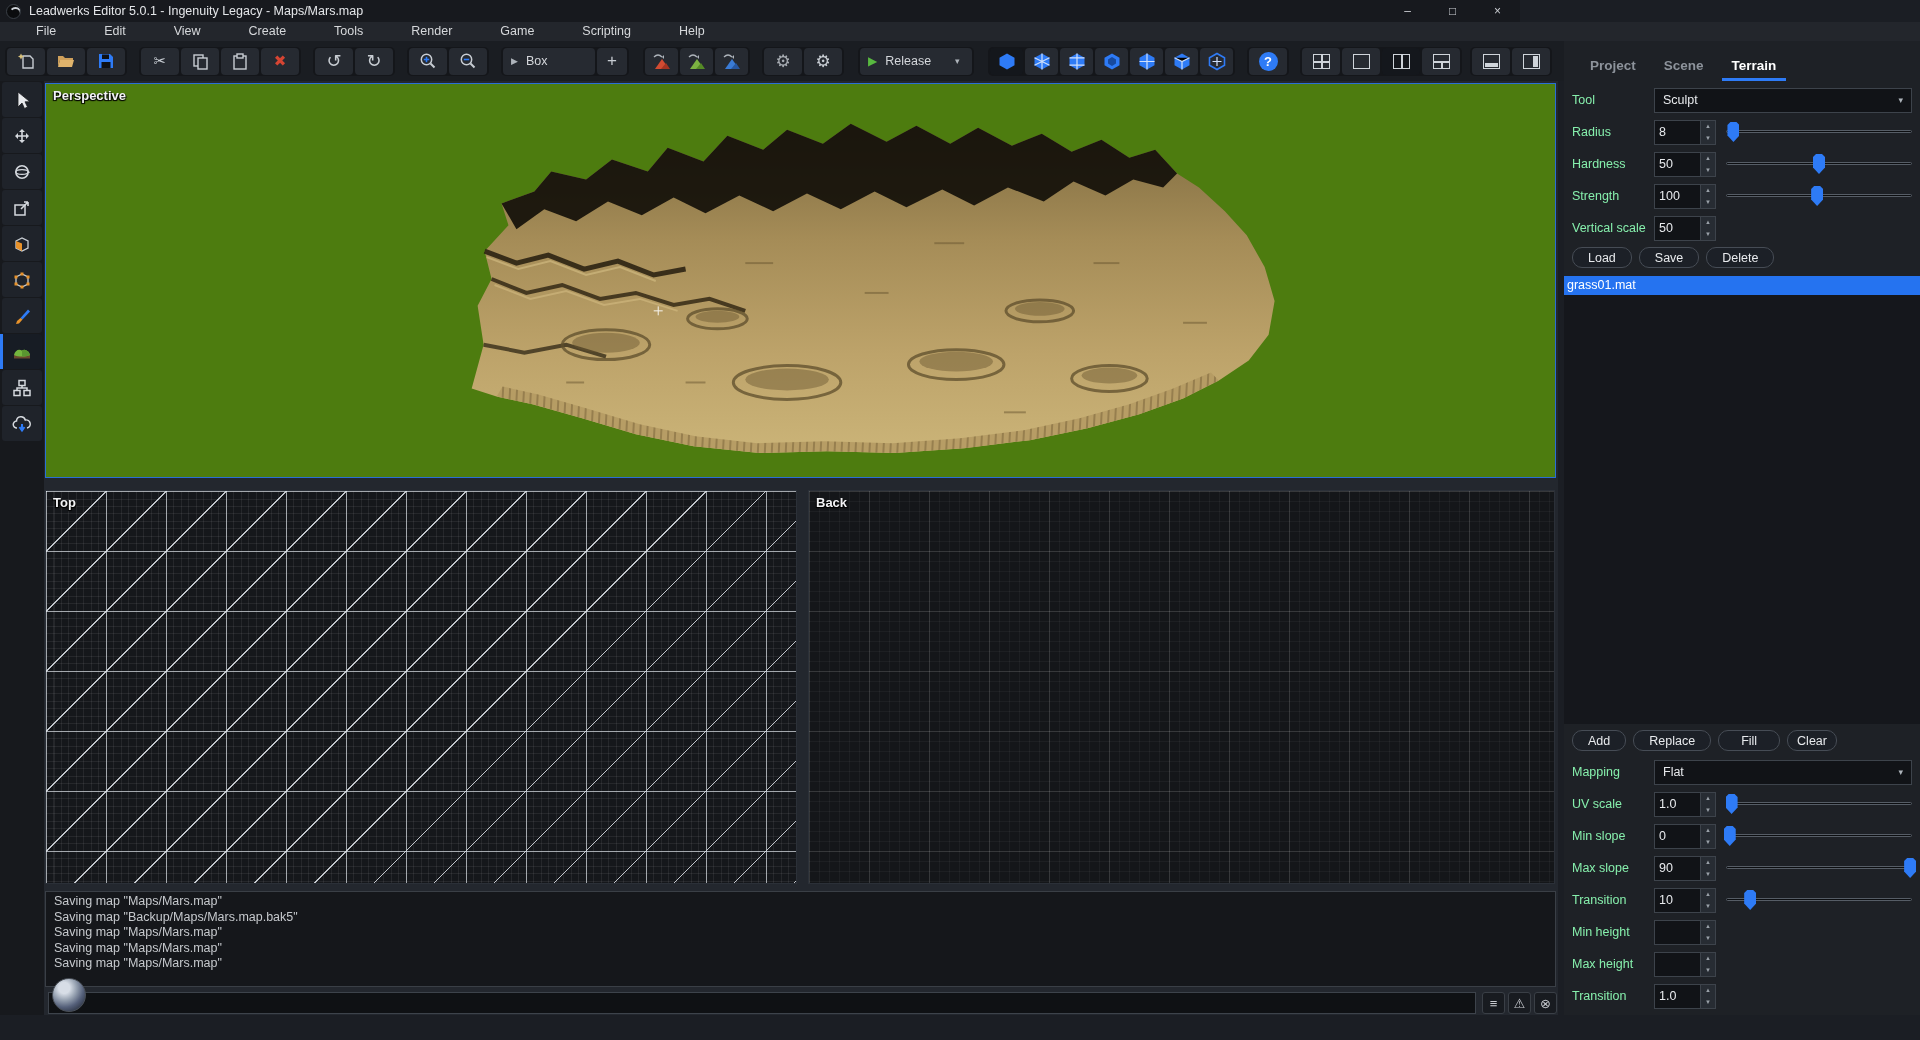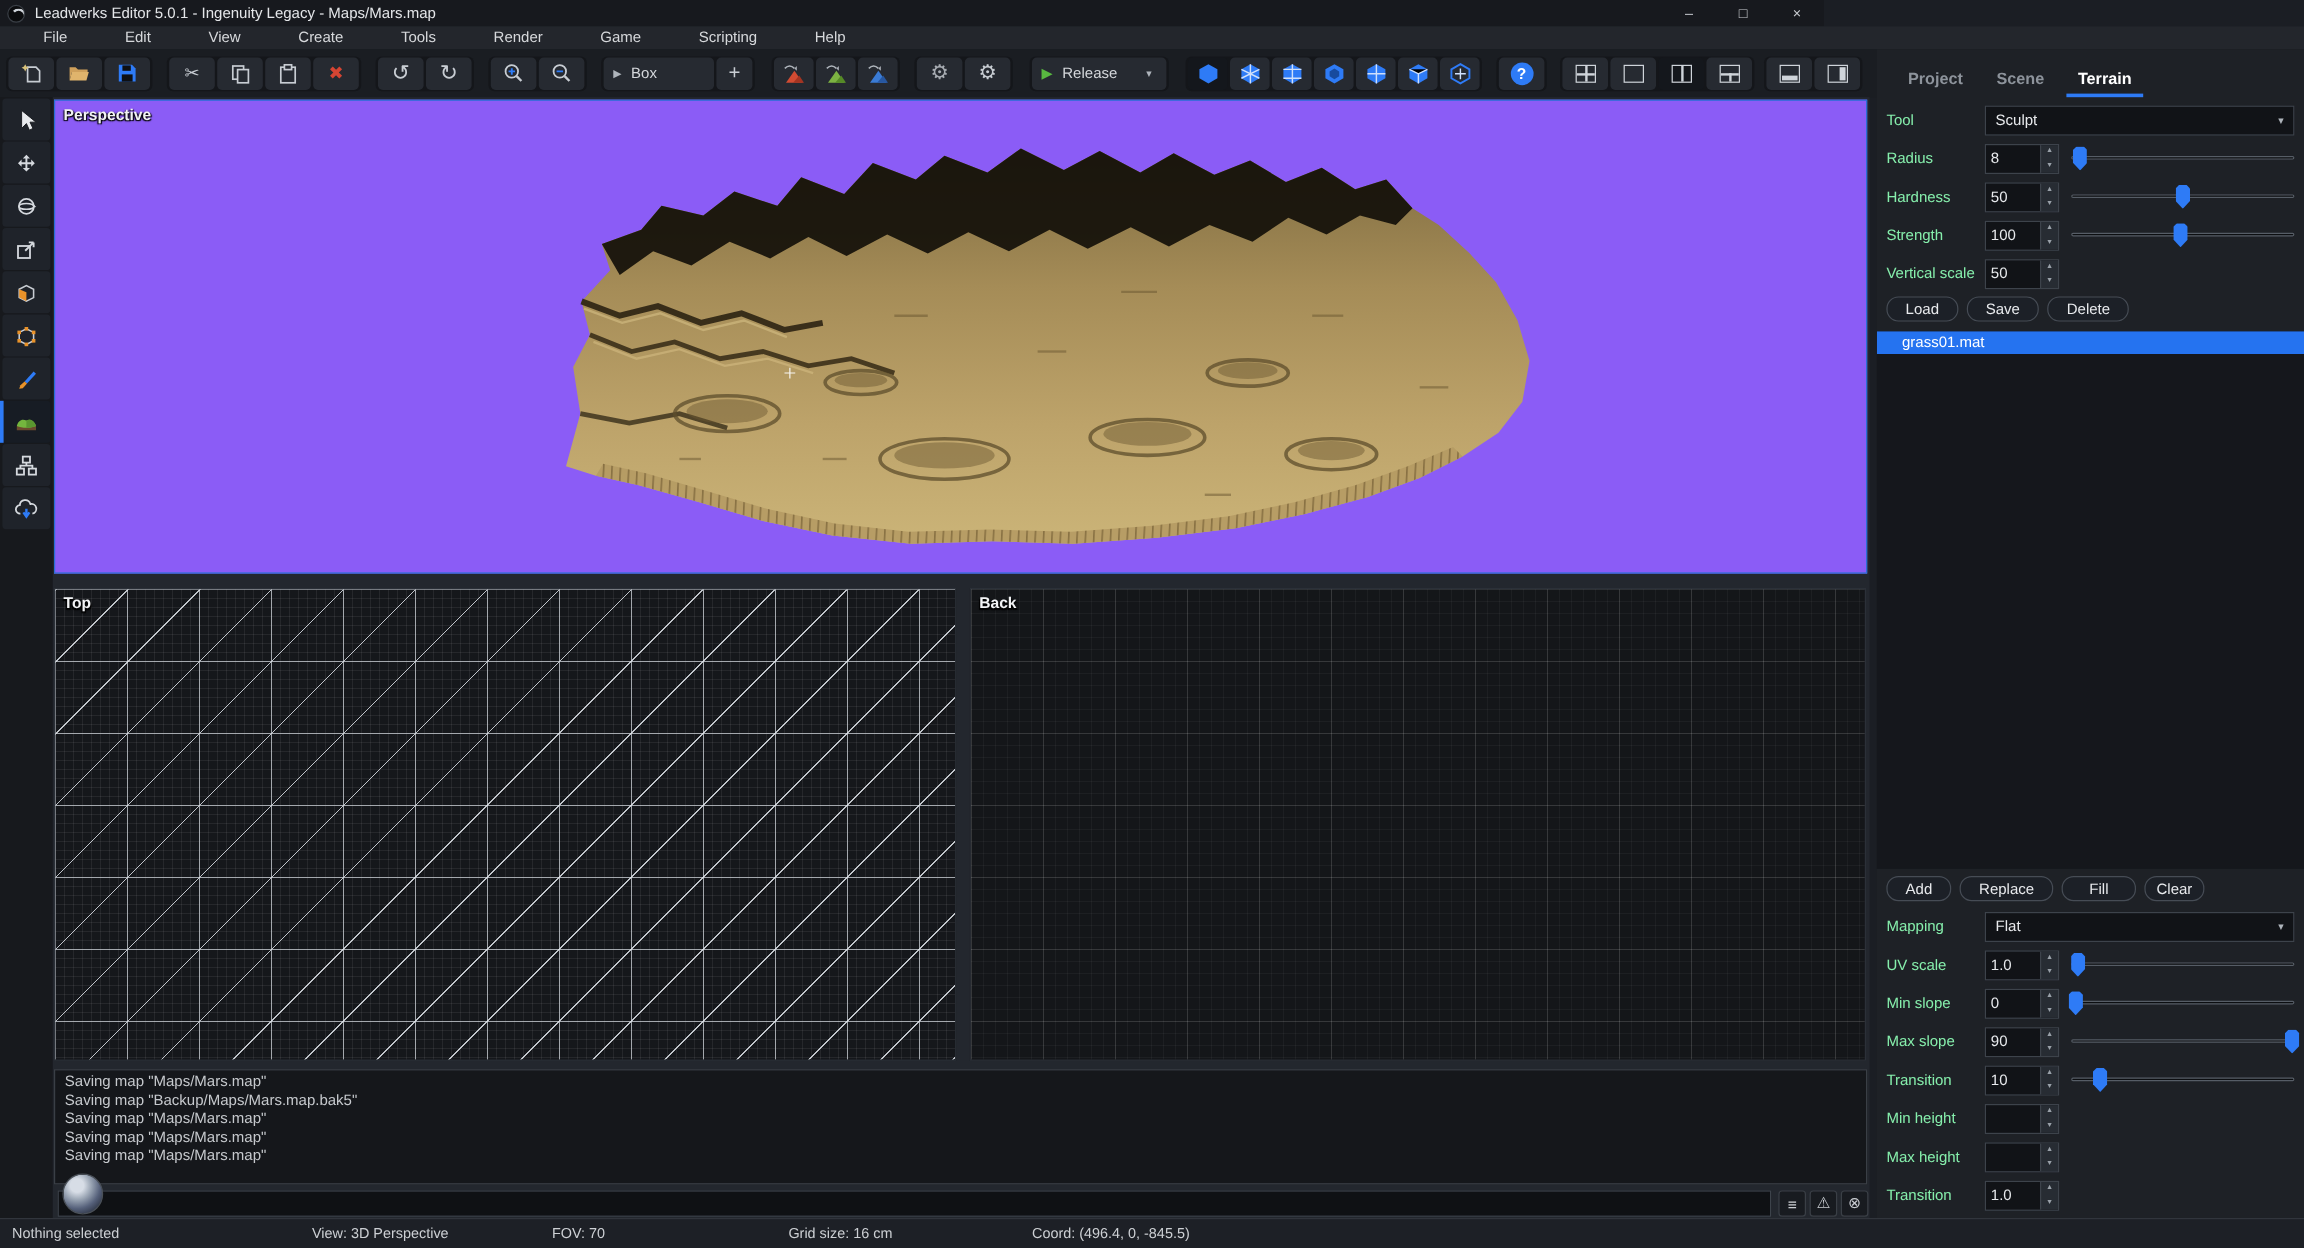--- a/index.html
+++ b/index.html
@@ -54,21 +54,21 @@
 
   
   .sidebar { position:absolute; left:0; top:81px; width:44px; height:934px; background:#17191d; }
   .sbtn { width:40px; height:35px; margin:1px 2px; background:#1f232a; border-radius:3px;
     display:flex; align-items:center; justify-content:center; position:relative; }
   .sbtn.sel { background:#171c24; }
   .sbtn.sel::before { content:""; position:absolute; left:-2px; top:0; bottom:0; width:3px; background:#2e7bf6; }
 
   
   .vp-zone { position:absolute; left:44px; top:81px; width:1514px; height:934px; background:#23272e; }
-  .viewport { position:absolute; background:#8b5cf6; }
+  .viewport { position:absolute; background:#4d7c0f; }
   .vp-persp { left:1px; top:2px; width:1511px; height:395px; border:1px solid #2a6fd6; }
   .vp-top { left:1px; top:409px; width:752px; height:394px; border:1px solid #2b3038;
     background:
       repeating-linear-gradient(135deg, rgba(222,227,233,0.85) 0 1px, transparent 1px 42.4px),
       repeating-linear-gradient(to right, rgba(205,210,216,0.75) 0 1px, transparent 1px 60px),
       repeating-linear-gradient(to bottom, rgba(205,210,216,0.75) 0 1px, transparent 1px 60px),
       repeating-linear-gradient(to right, rgba(255,255,255,0.07) 0 1px, transparent 1px 7.5px),
       repeating-linear-gradient(to bottom, rgba(255,255,255,0.07) 0 1px, transparent 1px 7.5px),
       #15171b; }
   .vp-back { left:764px; top:409px; width:747px; height:394px; border:1px solid #2b3038;
@@ -115,21 +115,21 @@
   .slider .track { position:absolute; left:0; right:0; top:9px; height:3px; background:#0c0e11;
     border:1px solid #565d66; border-radius:2px; }
   .slider .handle { position:absolute; top:1px; width:12px; height:20px; background:#2e7bf6;
     clip-path:polygon(0 3px,3px 0,calc(100% - 3px) 0,100% 3px,100% 68%,50% 100%,0 68%); }
   .btnrow { display:flex; margin:4px 0 8px; }
   .btn { height:21px; padding:0 15px; background:#1c2027; border:1px solid #464c55; border-radius:10px;
     color:#e8eaed; font-size:12.5px; display:inline-flex; align-items:center; justify-content:center;
     margin-right:7px; }
   .matlist { height:448px; margin:2px -8px 6px; background:#15171c; overflow:hidden; }
   .matitem { height:19px; background:#2573f0; color:#ffffff; font-size:12.5px; line-height:19px;
-    padding-left:21px; }
+    padding-left:3px; }
 
   
   .statusbar { position:absolute; left:0; top:1015px; width:1920px; height:25px; background:#1d2026;
     border-top:1px solid #31353c; }
   .statusbar span { position:absolute; top:5px; font-size:12px; color:#cdd0d4; }
 
   .hexbtn svg { display:block; }
 </style>
 </head>
 <body>
@@ -696,21 +696,14 @@
       <div class="numbox">
         <input value="1.0" style="">
         <div class="spin">
             <span>▲</span>
             <span>▼</span>
           </div>
       </div>
     </div>
   </div>
 
-  <div class="statusbar">
-    <span style="left:10px;">Nothing selected</span>
-    <span style="left:260px;">View: 3D Perspective</span>
-    <span style="left:460px;">FOV: 70</span>
-    <span style="left:657px;">Grid size: 16 cm</span>
-    <span style="left:860px;">Coord: (496.4, 0, -845.5)</span>
-  </div>
 
 </div>
 
 </body></html>

